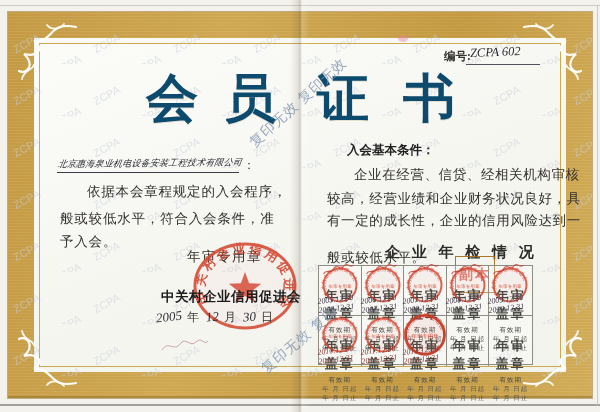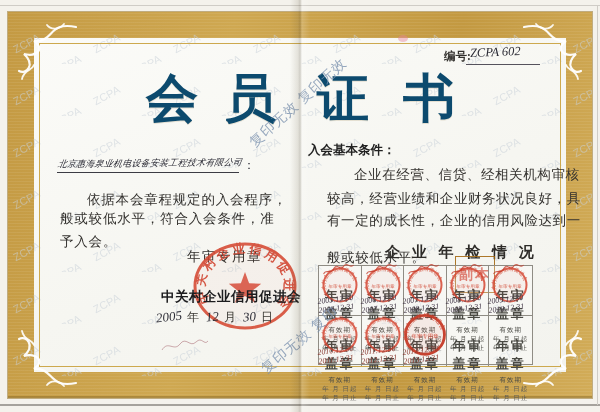--- a/index.html
+++ b/index.html
@@ -59,21 +59,21 @@
   .date-row .hw{display:inline-block;font-size:13px;}
   .d-y{transform:rotate(-7deg);}
   .d-m{transform:rotate(-5deg);margin-left:7px;}
   .d-d{transform:rotate(-4deg);margin-left:7px;}
   .date-row .plab{margin-left:5px;}
   
   .smudge{left:398px;top:35px;width:10px;height:7px;border-radius:50%;background:rgba(231,130,158,.45);filter:blur(.5px);}
   .serial-label{left:444px;top:49px;font-size:11.5px;font-weight:bold;white-space:nowrap;}
   .serial-value{left:470px;top:45px;font-size:12.5px;transform:rotate(-2deg);}
   .serial-line{left:466px;top:64px;width:74px;height:1px;background:#55525c;}
-  .cond-heading{left:308px;top:142px;font-family:Liberation Sans, sans-serif;font-weight:bold;font-size:12.5px;color:#222;white-space:nowrap;}
+  .cond-heading{left:347px;top:142px;font-family:Liberation Sans, sans-serif;font-weight:bold;font-size:12.5px;color:#222;white-space:nowrap;}
   .condline{position:absolute;left:327px;width:245px;font-size:13.5px;letter-spacing:.6px;line-height:23.5px;white-space:nowrap;}
   .insp-heading{left:385px;top:243px;font-size:15px;font-weight:bold;letter-spacing:4px;color:#2e2c29;white-space:nowrap;}
   .copy-stamp{
     left:455px;top:256px;font-size:14px;font-weight:bold;color:#d0402e;
     border:1px solid #a16207;padding:12px 3px;letter-spacing:2px;line-height:11px;opacity:.85;
   }
   
   .atable{
     position:absolute;left:318px;top:265px;width:215px;height:100px;
     display:grid;grid-template-columns:repeat(5,1fr);grid-template-rows:50px 50px;
@@ -152,21 +152,21 @@
     </svg>
 </div>
 
 <div class="title title-left abs">会员</div>
 <div class="title title-right abs">证书</div>
 
 <div class="hw recipient abs">北京惠海泉业机电设备安装工程技术有限公司</div>
 <div class="recip-line abs"></div>
 <div class="recip-colon abs">：</div>
 
-<div class="bodyline indent" style="top:188px;">依据本会章程规定的入会程序，</div>
+<div class="bodyline indent" style="top:180px;">依据本会章程规定的入会程序，</div>
 <div class="bodyline" style="top:207px;">般或较低水平，符合入会条件，准</div>
 <div class="bodyline" style="top:230px;">予入会。</div>
 
 <div class="bodyline hereby abs">年审专用章</div>
 
 <svg class="main-seal abs" viewBox="0 0 110 96">
   <ellipse cx="55" cy="47" rx="50" ry="42" fill="rgba(216,67,44,0.04)" stroke="#d64a33" stroke-width="3"></ellipse>
   <text class="seal-ring-text"><textPath href="#bring" startOffset="2" textLength="152">中关村企业信用促进会</textPath></text>
   <polygon fill="#d5402c" opacity=".9" points="55,33 59.1,44.3 71.2,44.7 61.7,52.2 65,63.7 55,57 45,63.7 48.3,52.2 38.8,44.7 50.9,44.3"></polygon>
 </svg>

